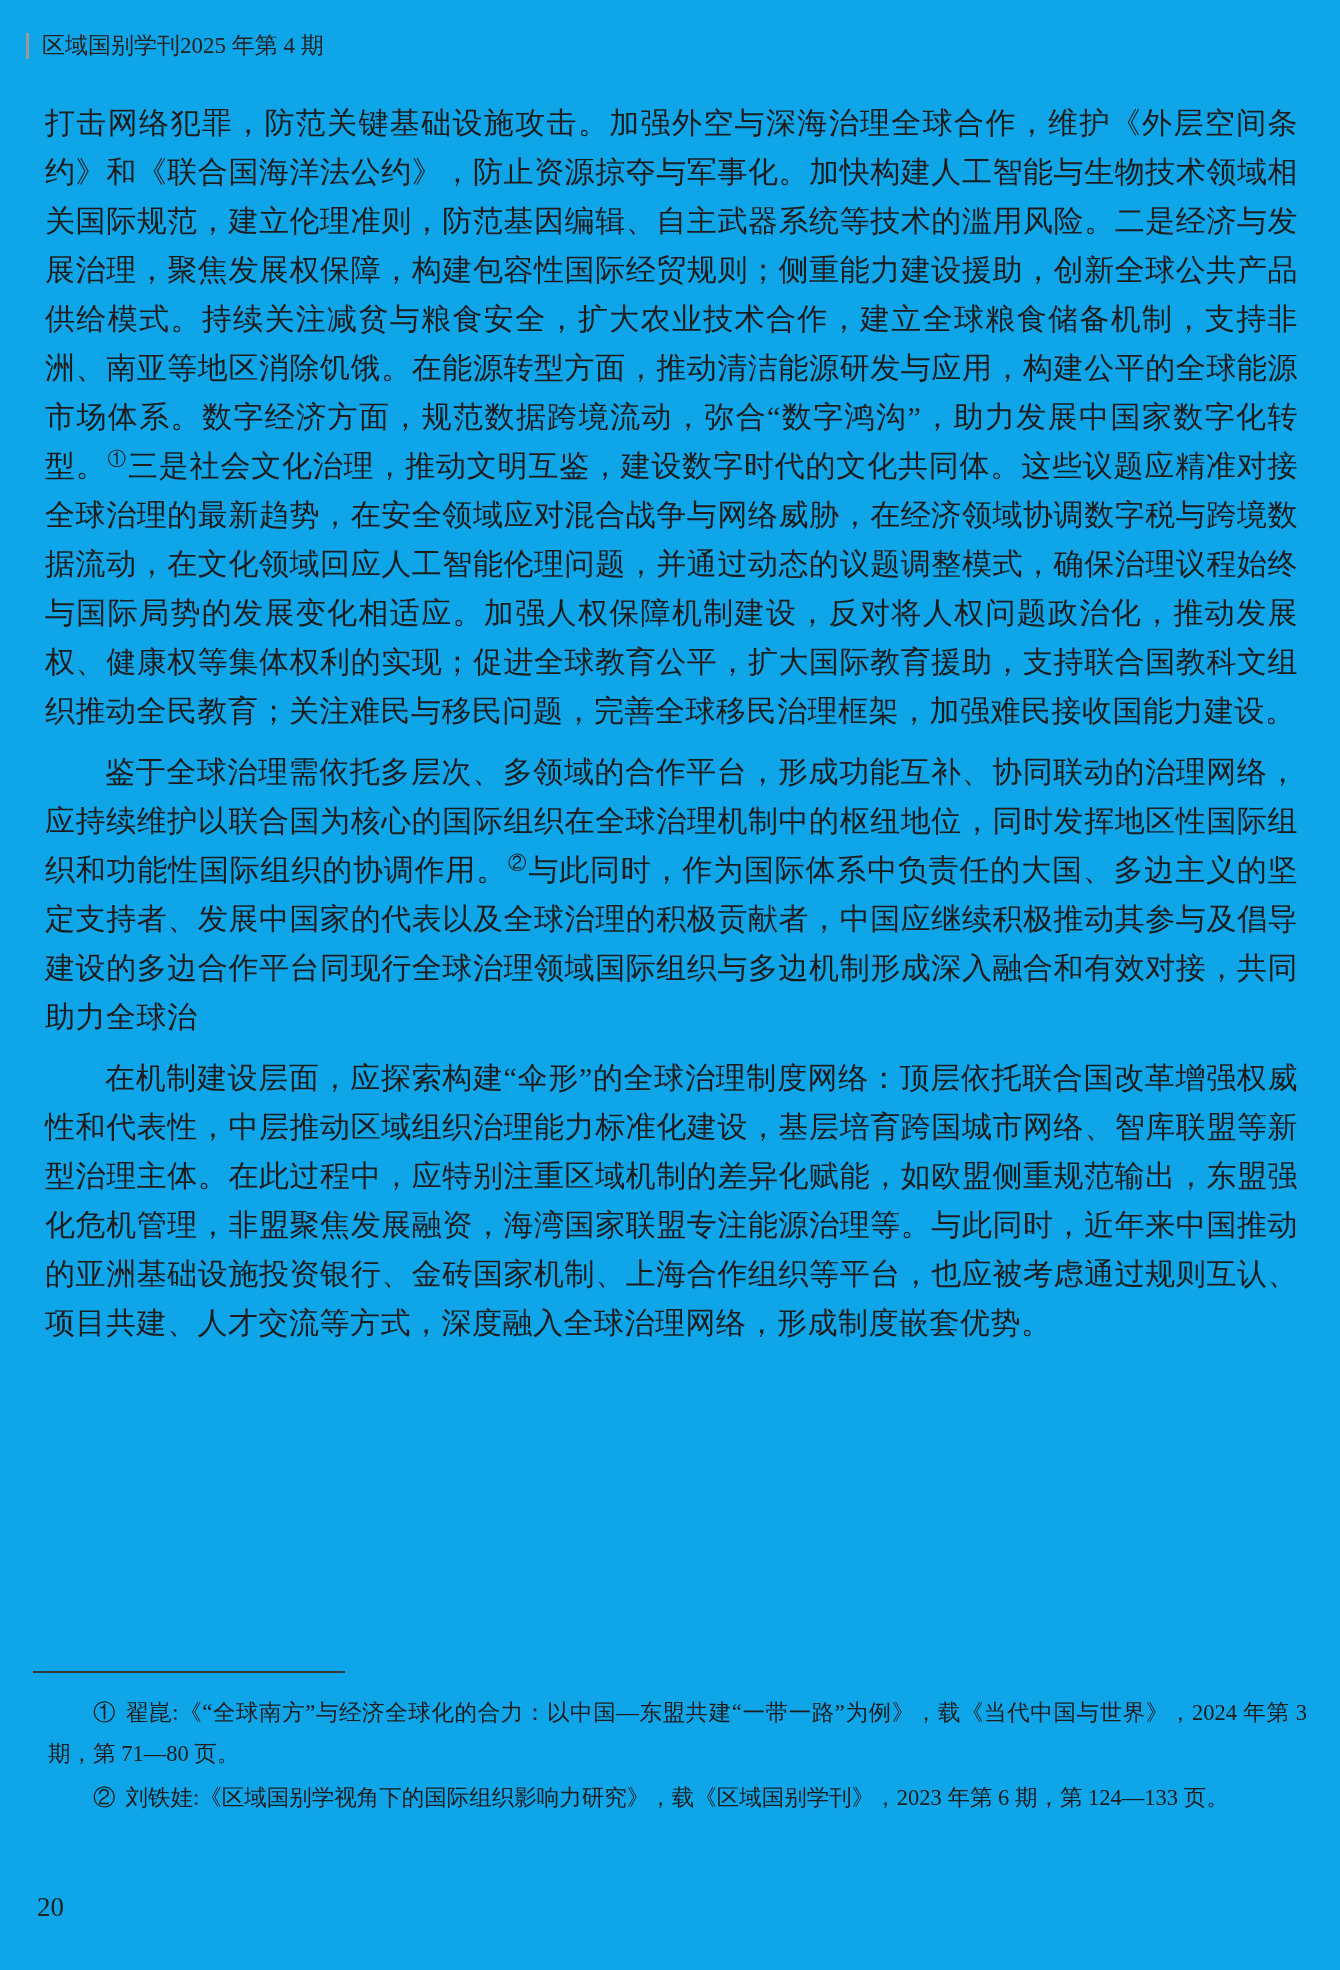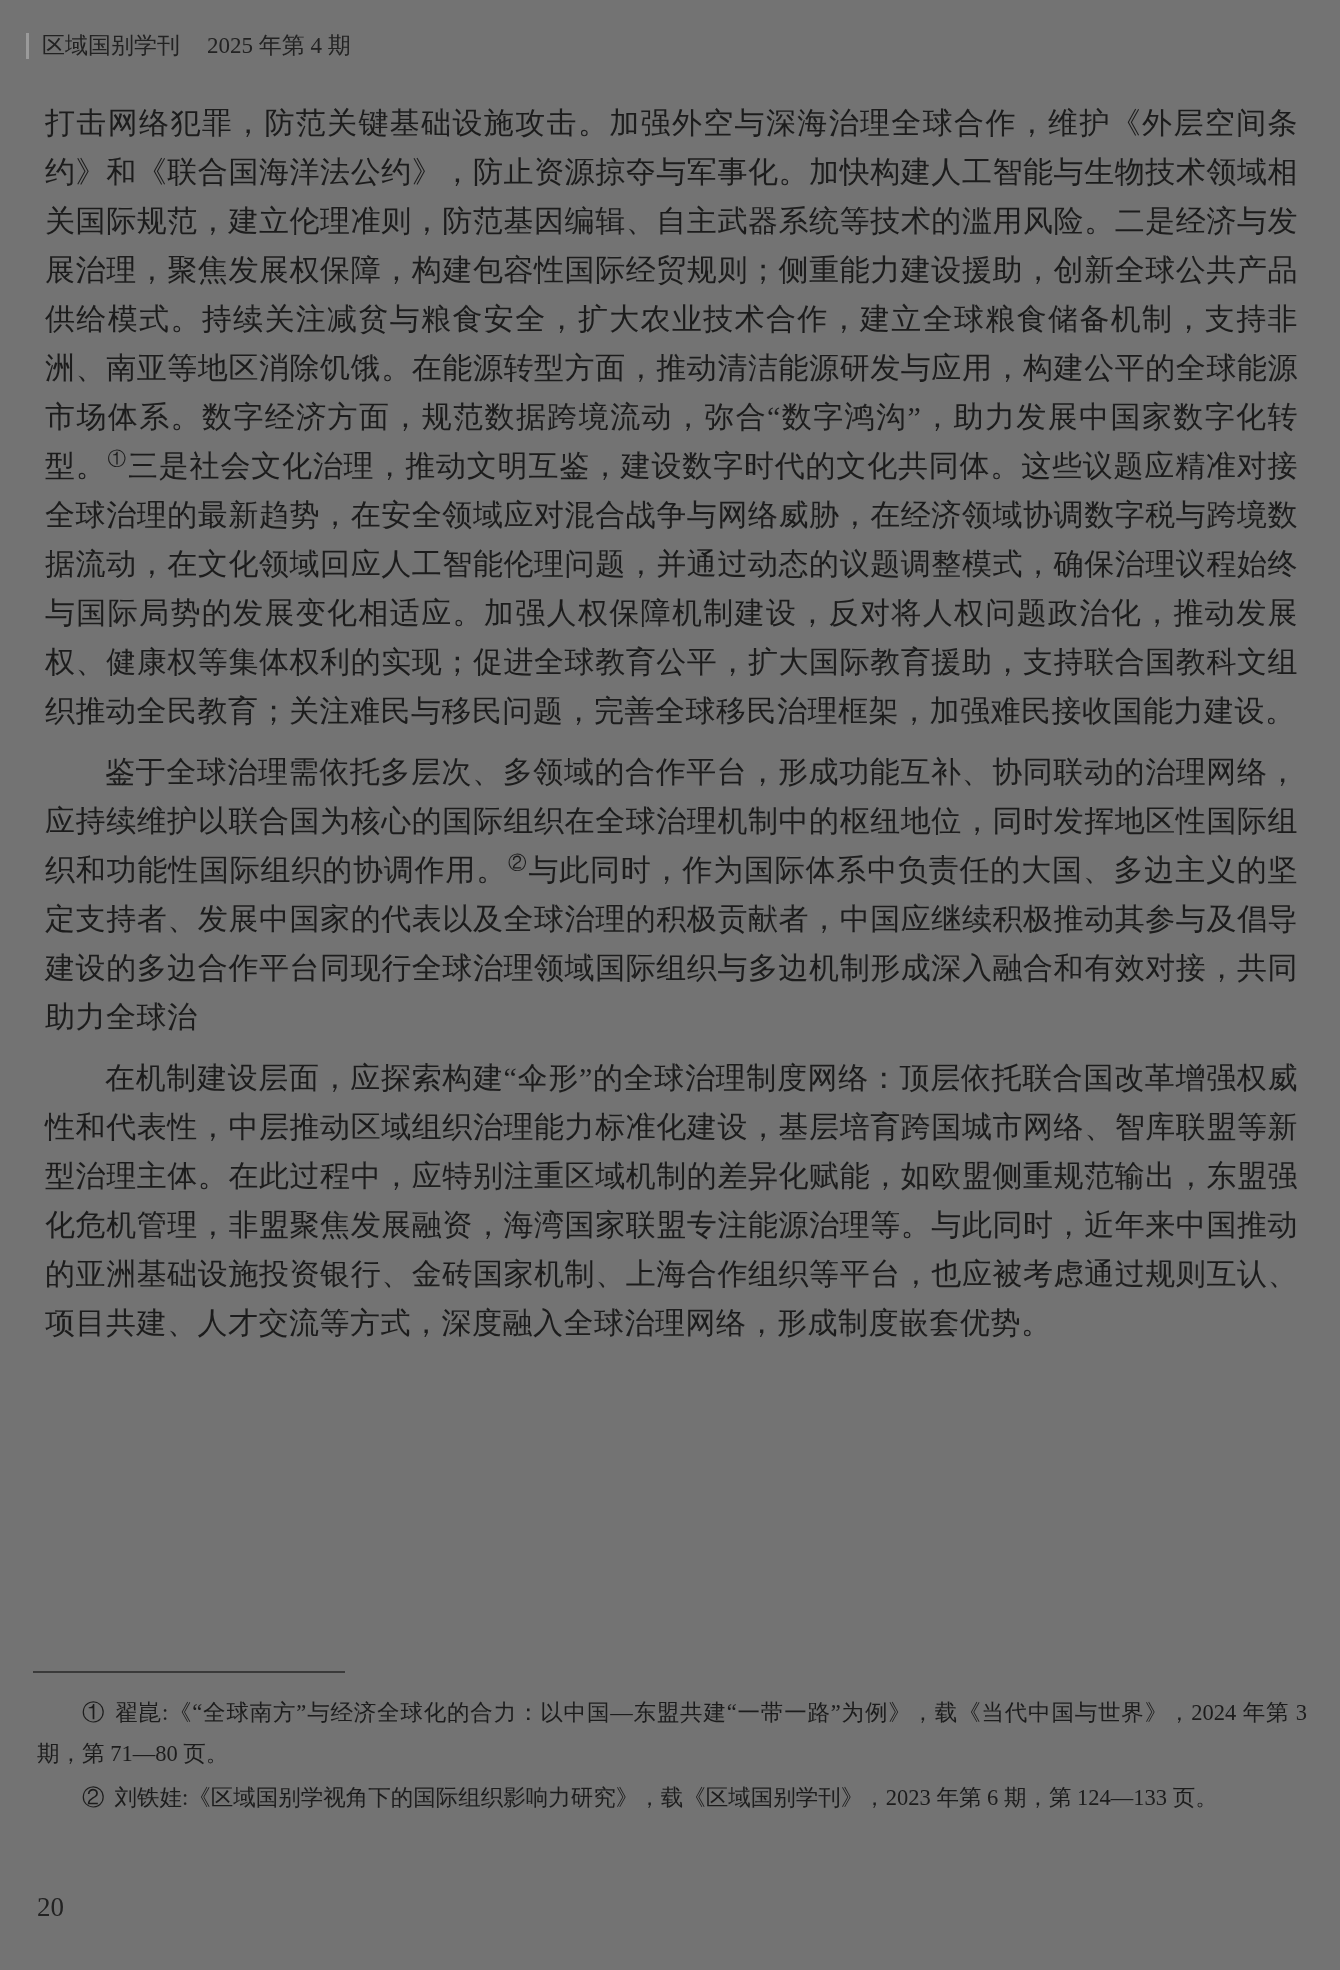--- a/index.html
+++ b/index.html
@@ -4,21 +4,21 @@
 <style>
   html, body {
     margin: 0;
     padding: 0;
     background: #ffffff;
   }
   .page {
     position: relative;
     width: 1340px;
     height: 1970px;
-    background: #737373;
+    background: #0ea5e9;
     color: #1c1c1c;
     font-family: "Liberation Serif", "DejaVu Serif", serif;
     overflow: hidden;
   }
   
   .page-header {
     position: absolute;
     top: 30px;
     left: 26px;
     display: flex;
@@ -27,21 +27,20 @@
     color: #222222;
   }
   .header-bar {
     display: inline-block;
     width: 3px;
     height: 26px;
     background: #9a9a9a;
     margin-right: 13px;
   }
   .journal-issue {
-    margin-left: 27px;
   }
   
   .body-text {
     position: absolute;
     top: 86px;
     left: 33px;
     width: 1277px;
   }
   .para {
     margin: 12px;
@@ -69,21 +68,21 @@
     height: 0;
     border-top: 2px solid #3a3a3a;
   }
   .footnotes {
     position: absolute;
     top: 1692px;
     left: 33px;
     width: 1274px;
   }
   .footnote {
-    margin: 0 0 3px 4px;
+    margin: 0 0 3px 15px;
     font-size: 22.5px;
     line-height: 41px;
     text-align: justify;
     text-indent: 2em;
     color: #1c1c1c;
   }
   .fn-marker {
     margin-right: 10px;
   }
   

